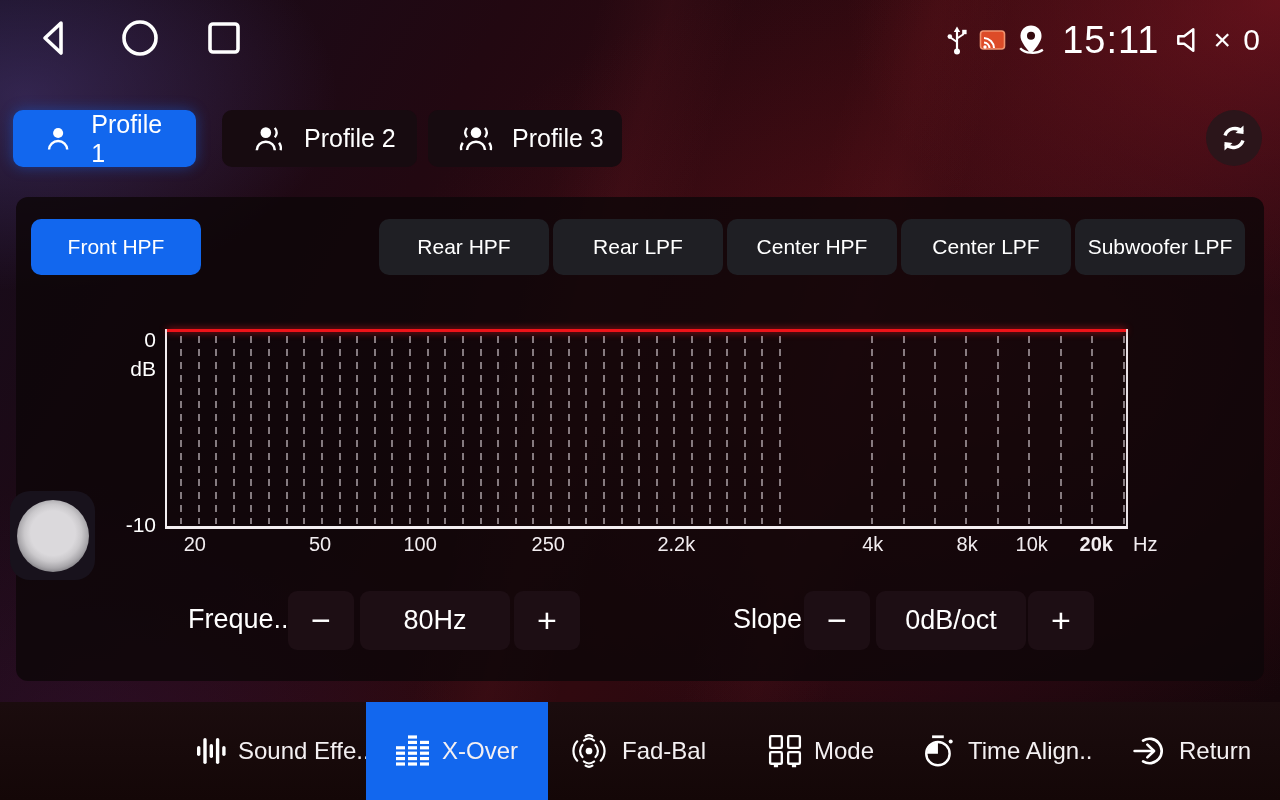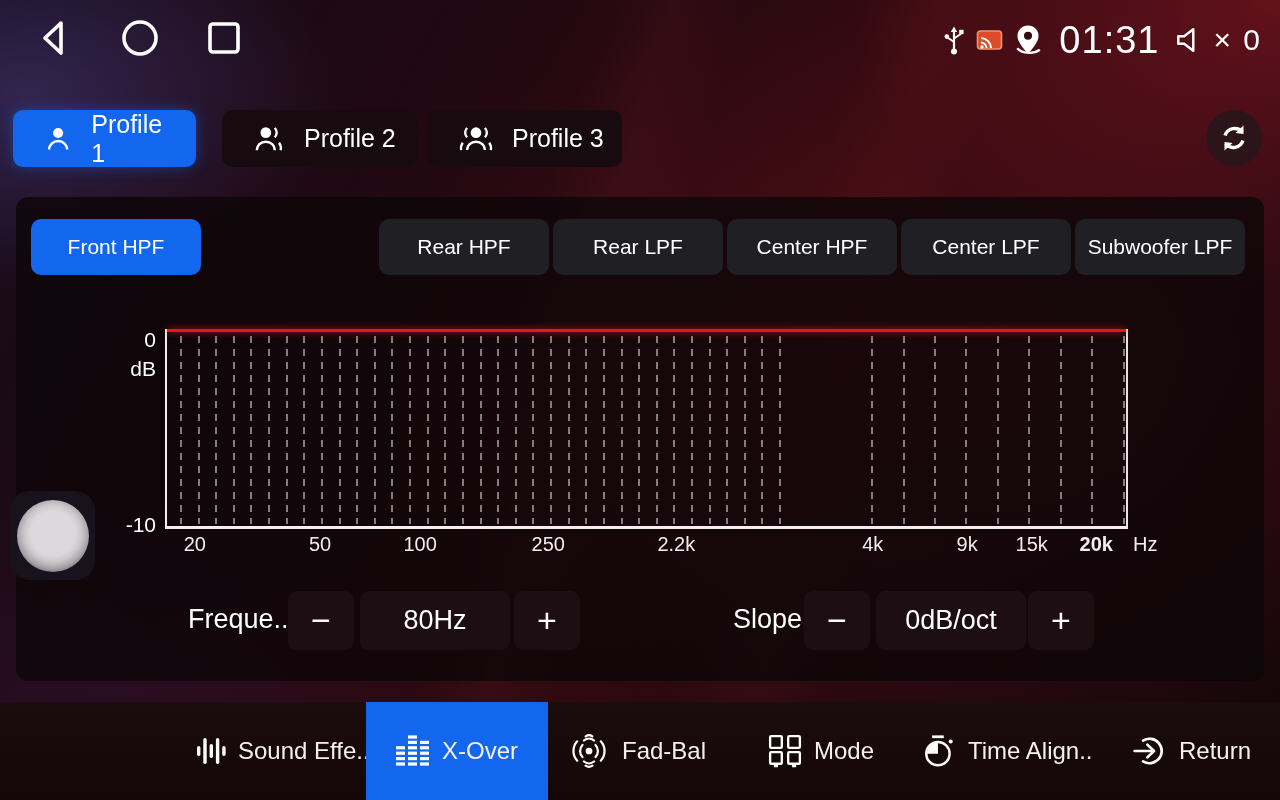--- a/index.html
+++ b/index.html
@@ -101,21 +101,21 @@
       <rect x="1.5" y="2" width="24" height="18" rx="3" fill="#dd4b28" stroke="#f0926f" stroke-width="1.6"></rect>
       <path d="M5 13.5 a6 6 0 0 1 5.5 5.5" fill="none" stroke="#fff" stroke-width="2"></path>
       <path d="M5 9 a10.5 10.5 0 0 1 10 10" fill="none" stroke="#fff" stroke-width="2"></path>
       <circle cx="6" cy="18" r="1.7" fill="#fff"></circle>
     </svg>
     <svg width="30" height="33" viewBox="0 0 28 32">
       <path d="M14 1.5 C8.2 1.5 3.8 6 3.8 11.6 c0 7.2 10.2 17 10.2 17 s10.2 -9.8 10.2 -17 C24.2 6 19.8 1.5 14 1.5 Z" fill="#fff"></path>
       <circle cx="14" cy="11.3" r="3.9" fill="#330a0e"></circle>
       <path d="M3.5 23.5 a13.5 8.5 0 0 0 22 1.5" fill="none" stroke="#fff" stroke-width="2.2"></path>
     </svg>
-    <div class="time-text">01:31</div>
+    <div class="time-text">15:11</div>
     <svg width="28" height="30" viewBox="0 0 26 28">
       <path d="M3 10.5 h5.5 L17 4 v20 L8.5 17.5 H3 Z" fill="none" stroke="#fff" stroke-width="2.3" stroke-linejoin="round"></path>
     </svg>
     <div class="vol-text">× 0</div>
   </div>
 
   <div class="profile-btn active" style="left:13px; width:183px;">
     <svg width="32" height="32" viewBox="0 0 30 30">
       <circle cx="15" cy="9" r="5" fill="#fff"></circle>
       <path d="M6 25.5 a9 8.5 0 0 1 18 0" fill="none" stroke="#fff" stroke-width="2.4"></path>
@@ -227,22 +227,22 @@
       </div>
     <div class="curve-line" style="top: 0%; background: rgb(238, 19, 25);"></div>
   </div>
   <div class="x-ticks">
       <span class="xtick" style="left: 3.1%;">20</span>
       <span class="xtick" style="left: 16.1%;">50</span>
       <span class="xtick" style="left: 26.5%;">100</span>
       <span class="xtick" style="left: 39.8%;">250</span>
       <span class="xtick" style="left: 53.1%;">2.2k</span>
       <span class="xtick" style="left: 73.5%;">4k</span>
-      <span class="xtick" style="left: 83.3%;">9k</span>
-      <span class="xtick" style="left: 90%;">15k</span>
+      <span class="xtick" style="left: 83.3%;">8k</span>
+      <span class="xtick" style="left: 90%;">10k</span>
       <span class="xtick" style="left: 96.7%; font-weight: bold;">20k</span>
     </div>
   <div class="hz-lab">Hz</div>
 
   <div class="knob-wrap">
     <div class="knob"></div>
   </div>
 
   <div class="ctl-label" style="left:188px;">Freque..</div>
   <div class="ctl-btn" style="left:288px;">−</div>

